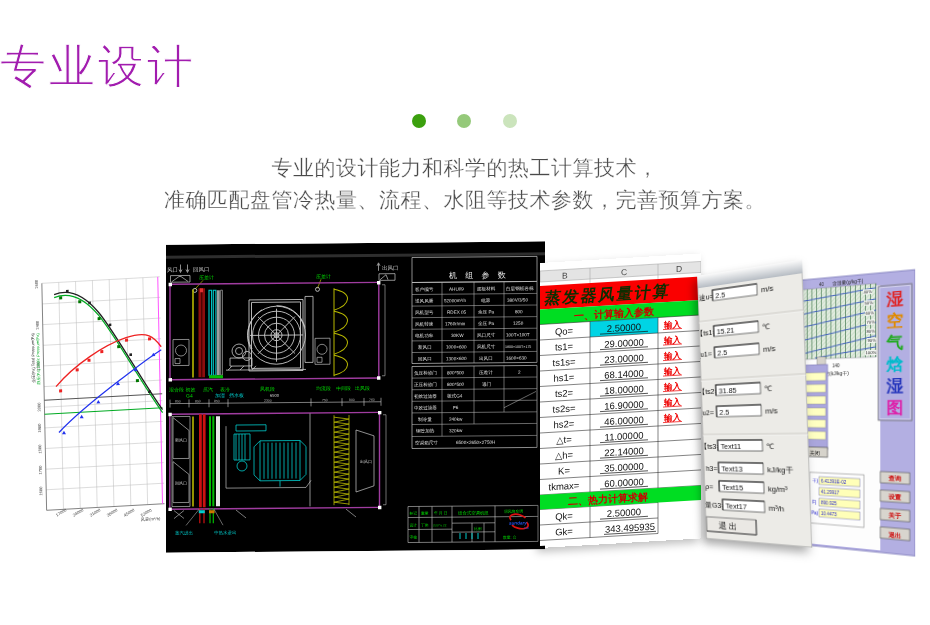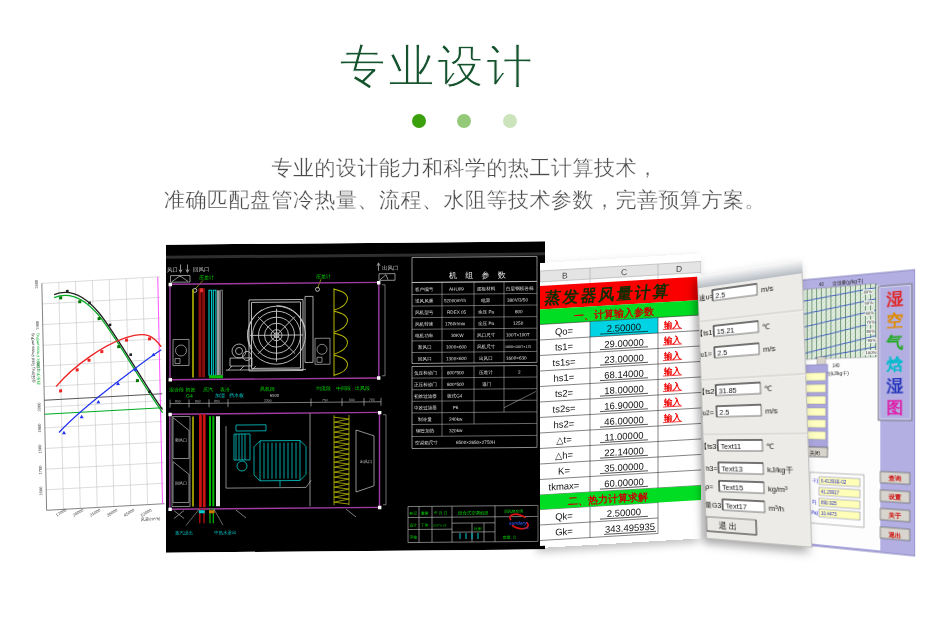--- a/index.html
+++ b/index.html
@@ -4,21 +4,21 @@
 <style>
 html,body{margin:0;padding:0;}
 body{width:930px;height:625px;background:#fff;overflow:hidden;position:relative;
      font-family:"Liberation Sans",sans-serif;}
 .abs{position:absolute;}
 svg text{font-family:"Liberation Sans",sans-serif;}
 </style>
 </head>
 <body>
 
-<div class="abs" style="left:0;top:36px;width:875px;text-align:center;font-size:46px;letter-spacing:3px;color:#14532d;-webkit-text-stroke:1px #fff;">专业设计</div>
+<div class="abs" style="left:0;top:36px;width:875px;text-align:left;font-size:46px;letter-spacing:3px;color:#a21caf;-webkit-text-stroke:1px #fff;">专业设计</div>
 
 <div class="abs" style="left:412px;top:113.5px;width:14px;height:14px;border-radius:50%;background:#3ba00e;"></div>
 <div class="abs" style="left:457px;top:113.5px;width:14px;height:14px;border-radius:50%;background:#95c97a;"></div>
 <div class="abs" style="left:503px;top:113.5px;width:14px;height:14px;border-radius:50%;background:#cbe4bc;"></div>
 
 <div class="abs" style="left:0;top:152px;width:930px;text-align:center;font-size:21px;letter-spacing:0.5px;line-height:32px;color:#4a4a4a;text-decoration:underline;-webkit-text-stroke:0.3px #fff;">专业的设计能力和科学的热工计算技术，<br>准确匹配盘管冷热量、流程、水阻等技术参数，完善预算方案。</div>
 
 <div class="abs" id="chart" style="left:28px;top:270px;width:150px;height:258px;transform:rotate(-1.2deg) skewY(-2deg);transform-origin:20px 20px;">
 <svg width="150" height="258" viewBox="0 0 150 258" font-family="Liberation Sans, sans-serif">
 

